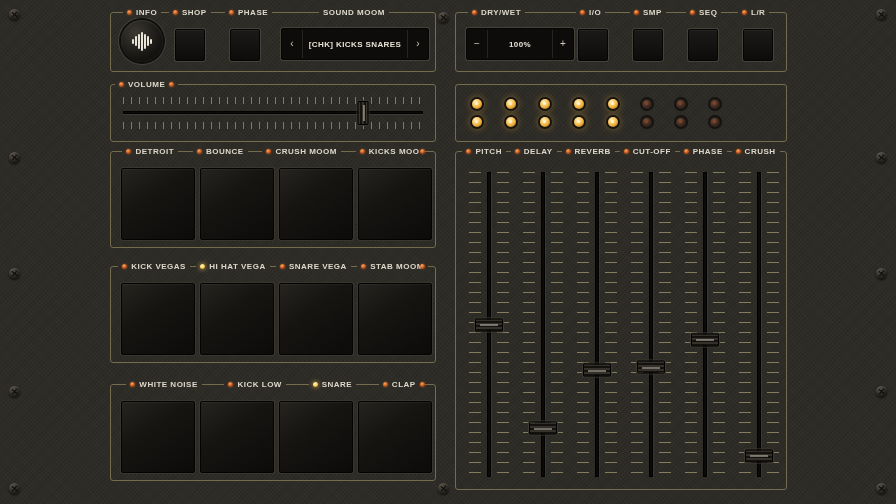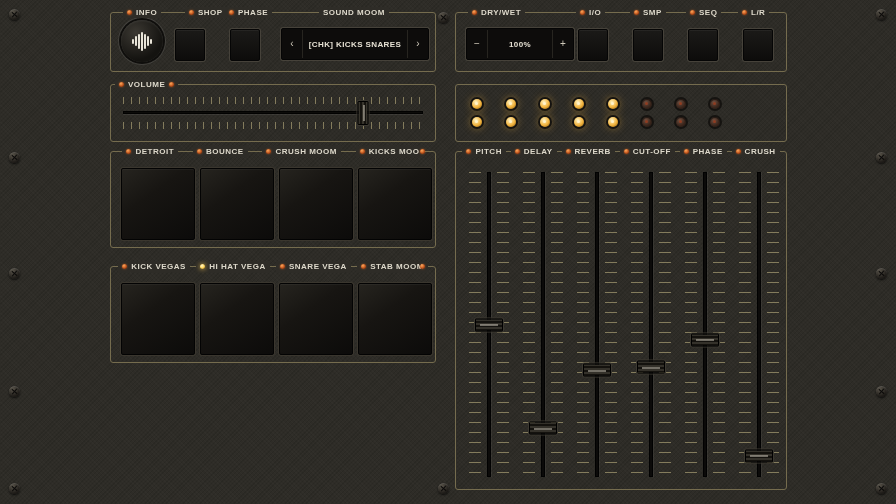--- a/index.html
+++ b/index.html
@@ -111,21 +111,21 @@
   <i class="screw" style="left:876px;top:386px"></i>
   <i class="screw" style="left:9px;top:483px"></i>
   <i class="screw" style="left:438px;top:483px"></i>
   <i class="screw" style="left:876px;top:483px"></i>
 
   <div class="panel" style="left:110px;top:12px;width:324px;height:58px">
     <span class="grp lbl-abs" style="left:12px">
       <i class="led"></i>
       <b>INFO</b>
     </span>
-    <span class="grp lbl-abs" style="left:74px">
+    <span class="grp lbl-abs" style="left:58px">
       <i class="led"></i>
       <b>SHOP</b>
     </span>
     <span class="grp lbl-abs" style="left:114px">
       <i class="led"></i>
       <b>PHASE</b>
     </span>
     <span class="grp lbl-abs" style="left:208px">
       <b>SOUND MOOM</b>
     </span>
@@ -270,20 +270,45 @@
         <b>STAB MOOM</b>
       </span>
       <i class="led tail"></i>
     </div>
     <div class="pad" style="left:10px"></div>
     <div class="pad" style="left:89px"></div>
     <div class="pad" style="left:168px"></div>
     <div class="pad" style="left:247px"></div>
   </div>
 
+  <div class="panel" style="left:110px;top:384px;width:324px;height:95px">
+    <div class="lblrow">
+      <span class="grp">
+        <i class="led"></i>
+        <b>WHITE NOISE</b>
+      </span>
+      <span class="grp">
+        <i class="led"></i>
+        <b>KICK LOW</b>
+      </span>
+      <span class="grp">
+        <i class="led lit"></i>
+        <b>SNARE</b>
+      </span>
+      <span class="grp">
+        <i class="led"></i>
+        <b>CLAP</b>
+      </span>
+      <i class="led tail"></i>
+    </div>
+    <div class="pad" style="left:10px"></div>
+    <div class="pad" style="left:89px"></div>
+    <div class="pad" style="left:168px"></div>
+    <div class="pad" style="left:247px"></div>
+  </div>
 
   <div class="panel" style="left:455px;top:151px;width:330px;height:337px">
     <div class="lblrow">
       <span class="grp">
         <i class="led"></i>
         <b>PITCH</b>
       </span>
       <span class="grp">
         <i class="led"></i>
         <b>DELAY</b>

